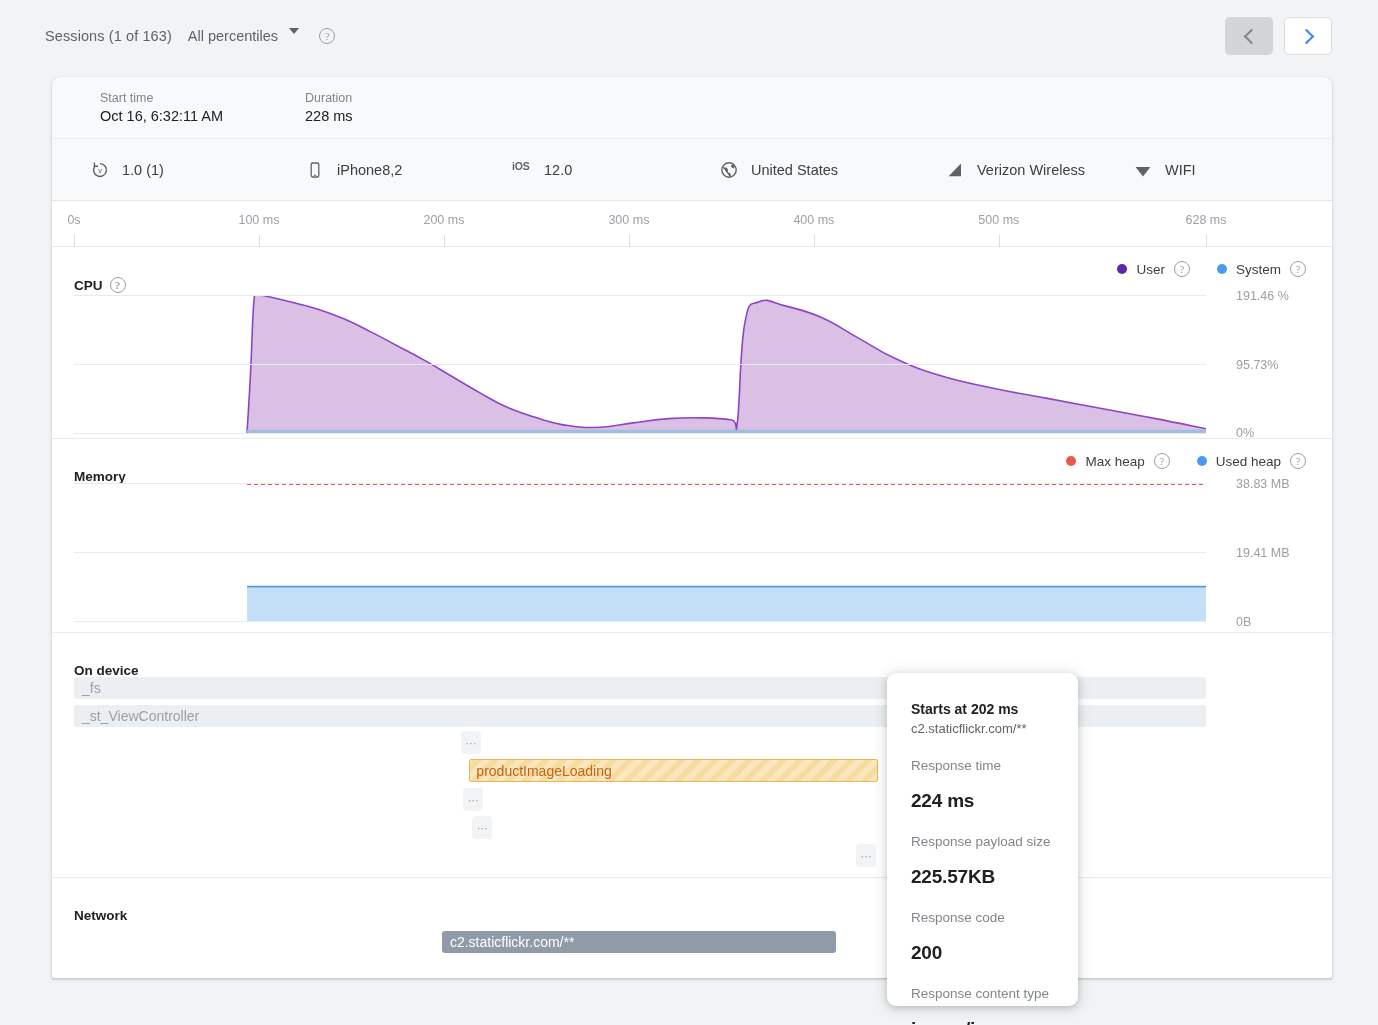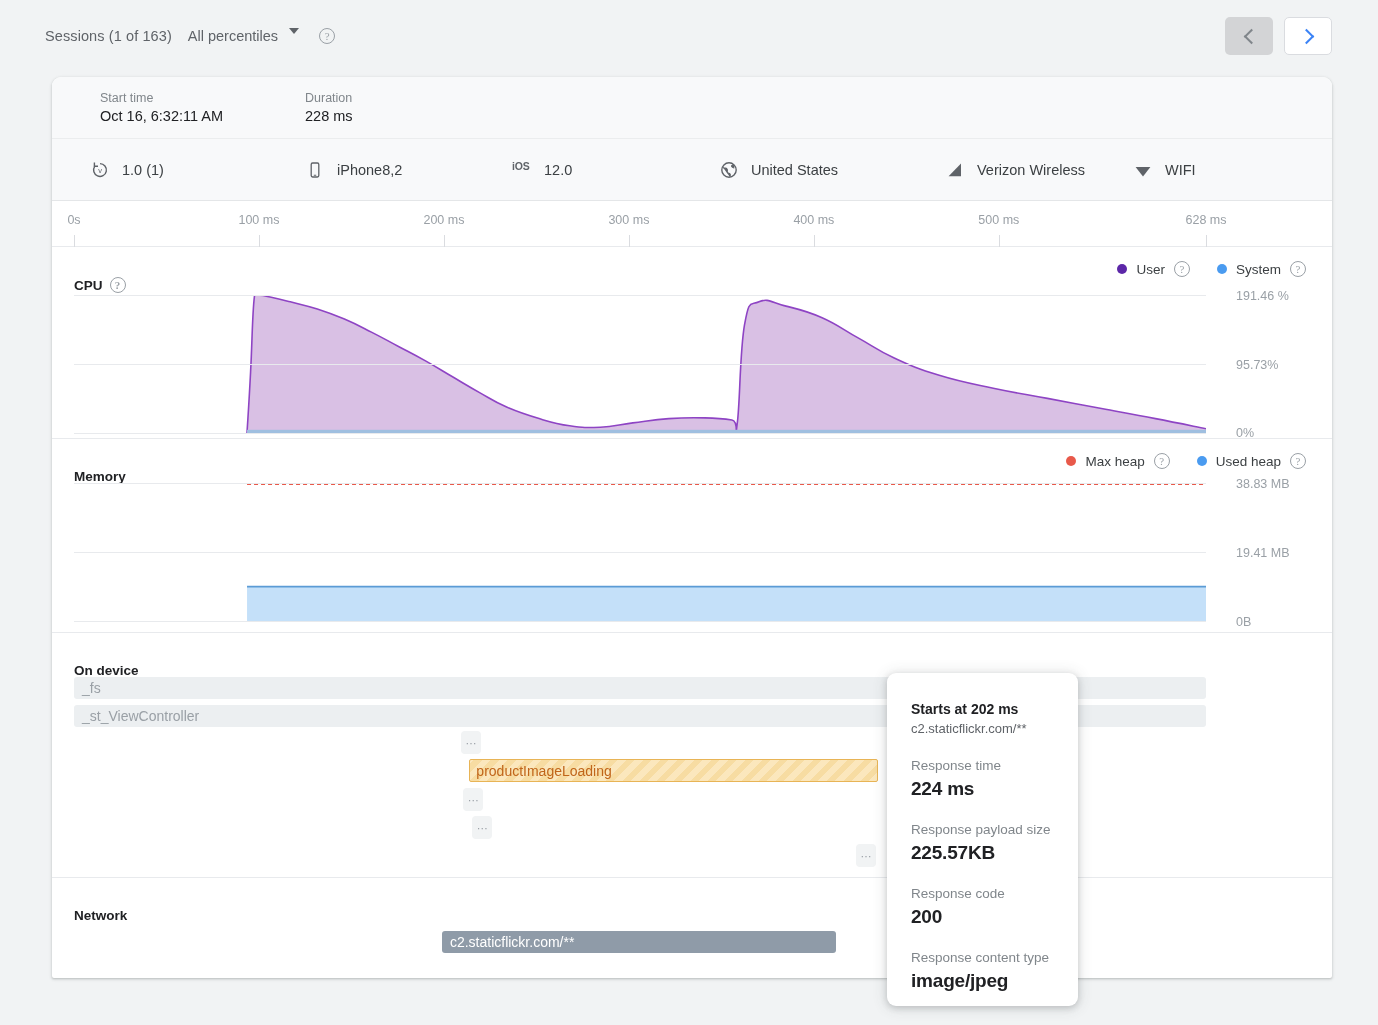--- a/index.html
+++ b/index.html
@@ -139,21 +139,21 @@
   
   .tooltip {
     position: absolute; left: 887px; top: 673px; width: 191px; height: 333px;
     background: #fff; border-radius: 9px;
     box-shadow: 0 2px 6px rgba(60,64,67,.22), 0 1px 14px 2px rgba(60,64,67,.12);
     padding: 28px 24px 0 24px; z-index: 40;
   }
   .tt-title { font-size: 14px; font-weight: bold; color: #202124; }
   .tt-sub { font-size: 13px; color: #5f6368; margin-top: 4px; }
   .tt-key { font-size: 13.5px; color: #80868b; margin-top: 22px; }
-  .tt-val { font-size: 19px; font-weight: bold; color: #202124; margin-top: 5px; letter-spacing: -.2px; }
+  .tt-val { font-size: 19px; font-weight: bold; color: #202124; margin-top: 17px; letter-spacing: -.2px; }
 </style>
 </head>
 <body>
 
 <div class="toolbar">
   <div class="toolbar-left">
     <span class="sessions-label">Sessions (1 of 163)</span>
     <div class="percentile-select">
       <span class="percentile-text">All percentiles</span>
       <span class="caret-down"></span>

